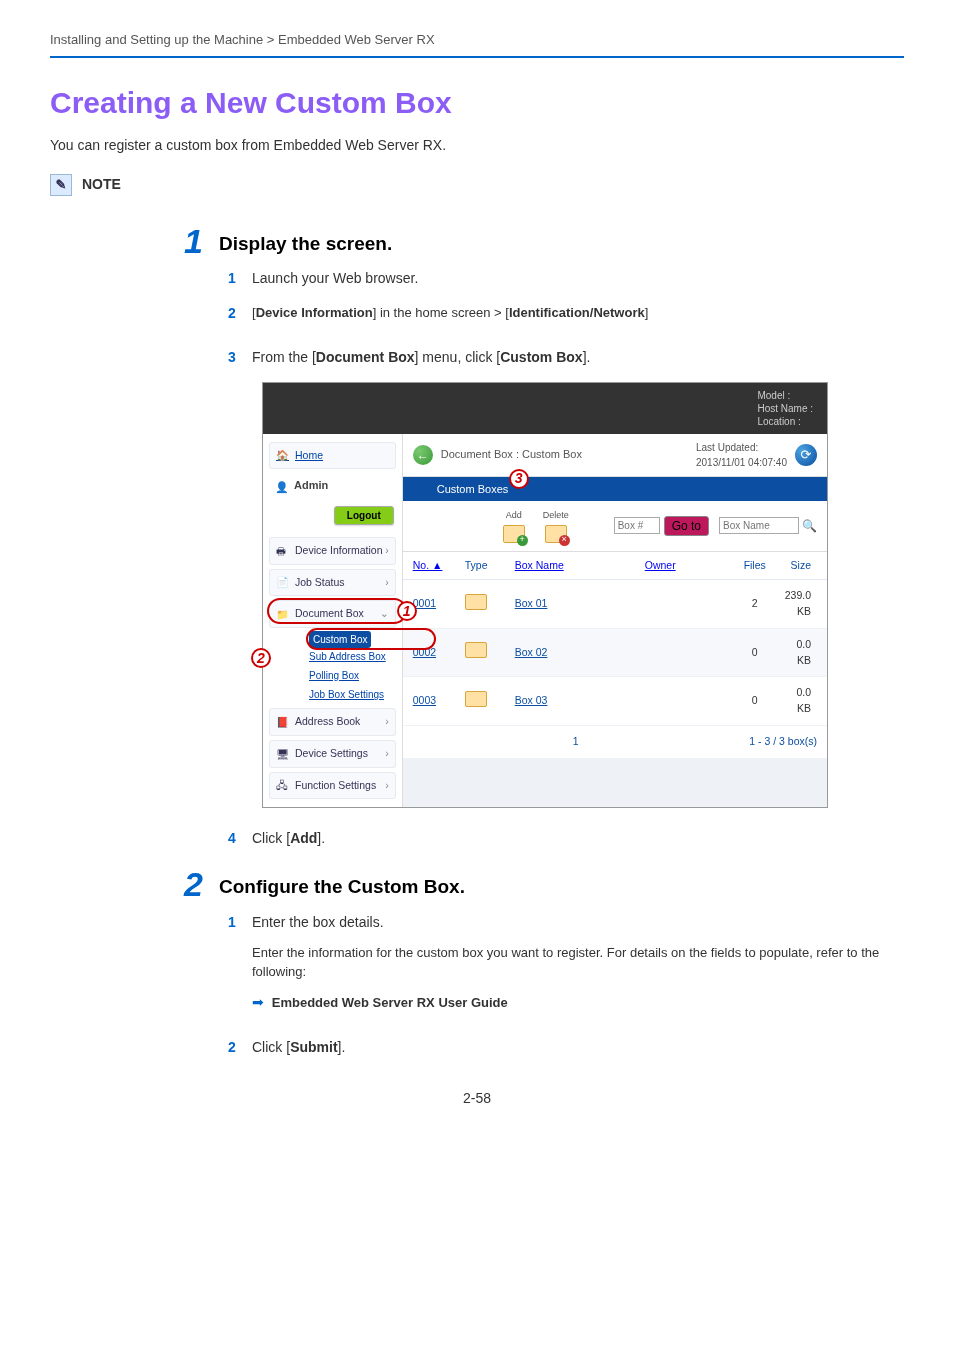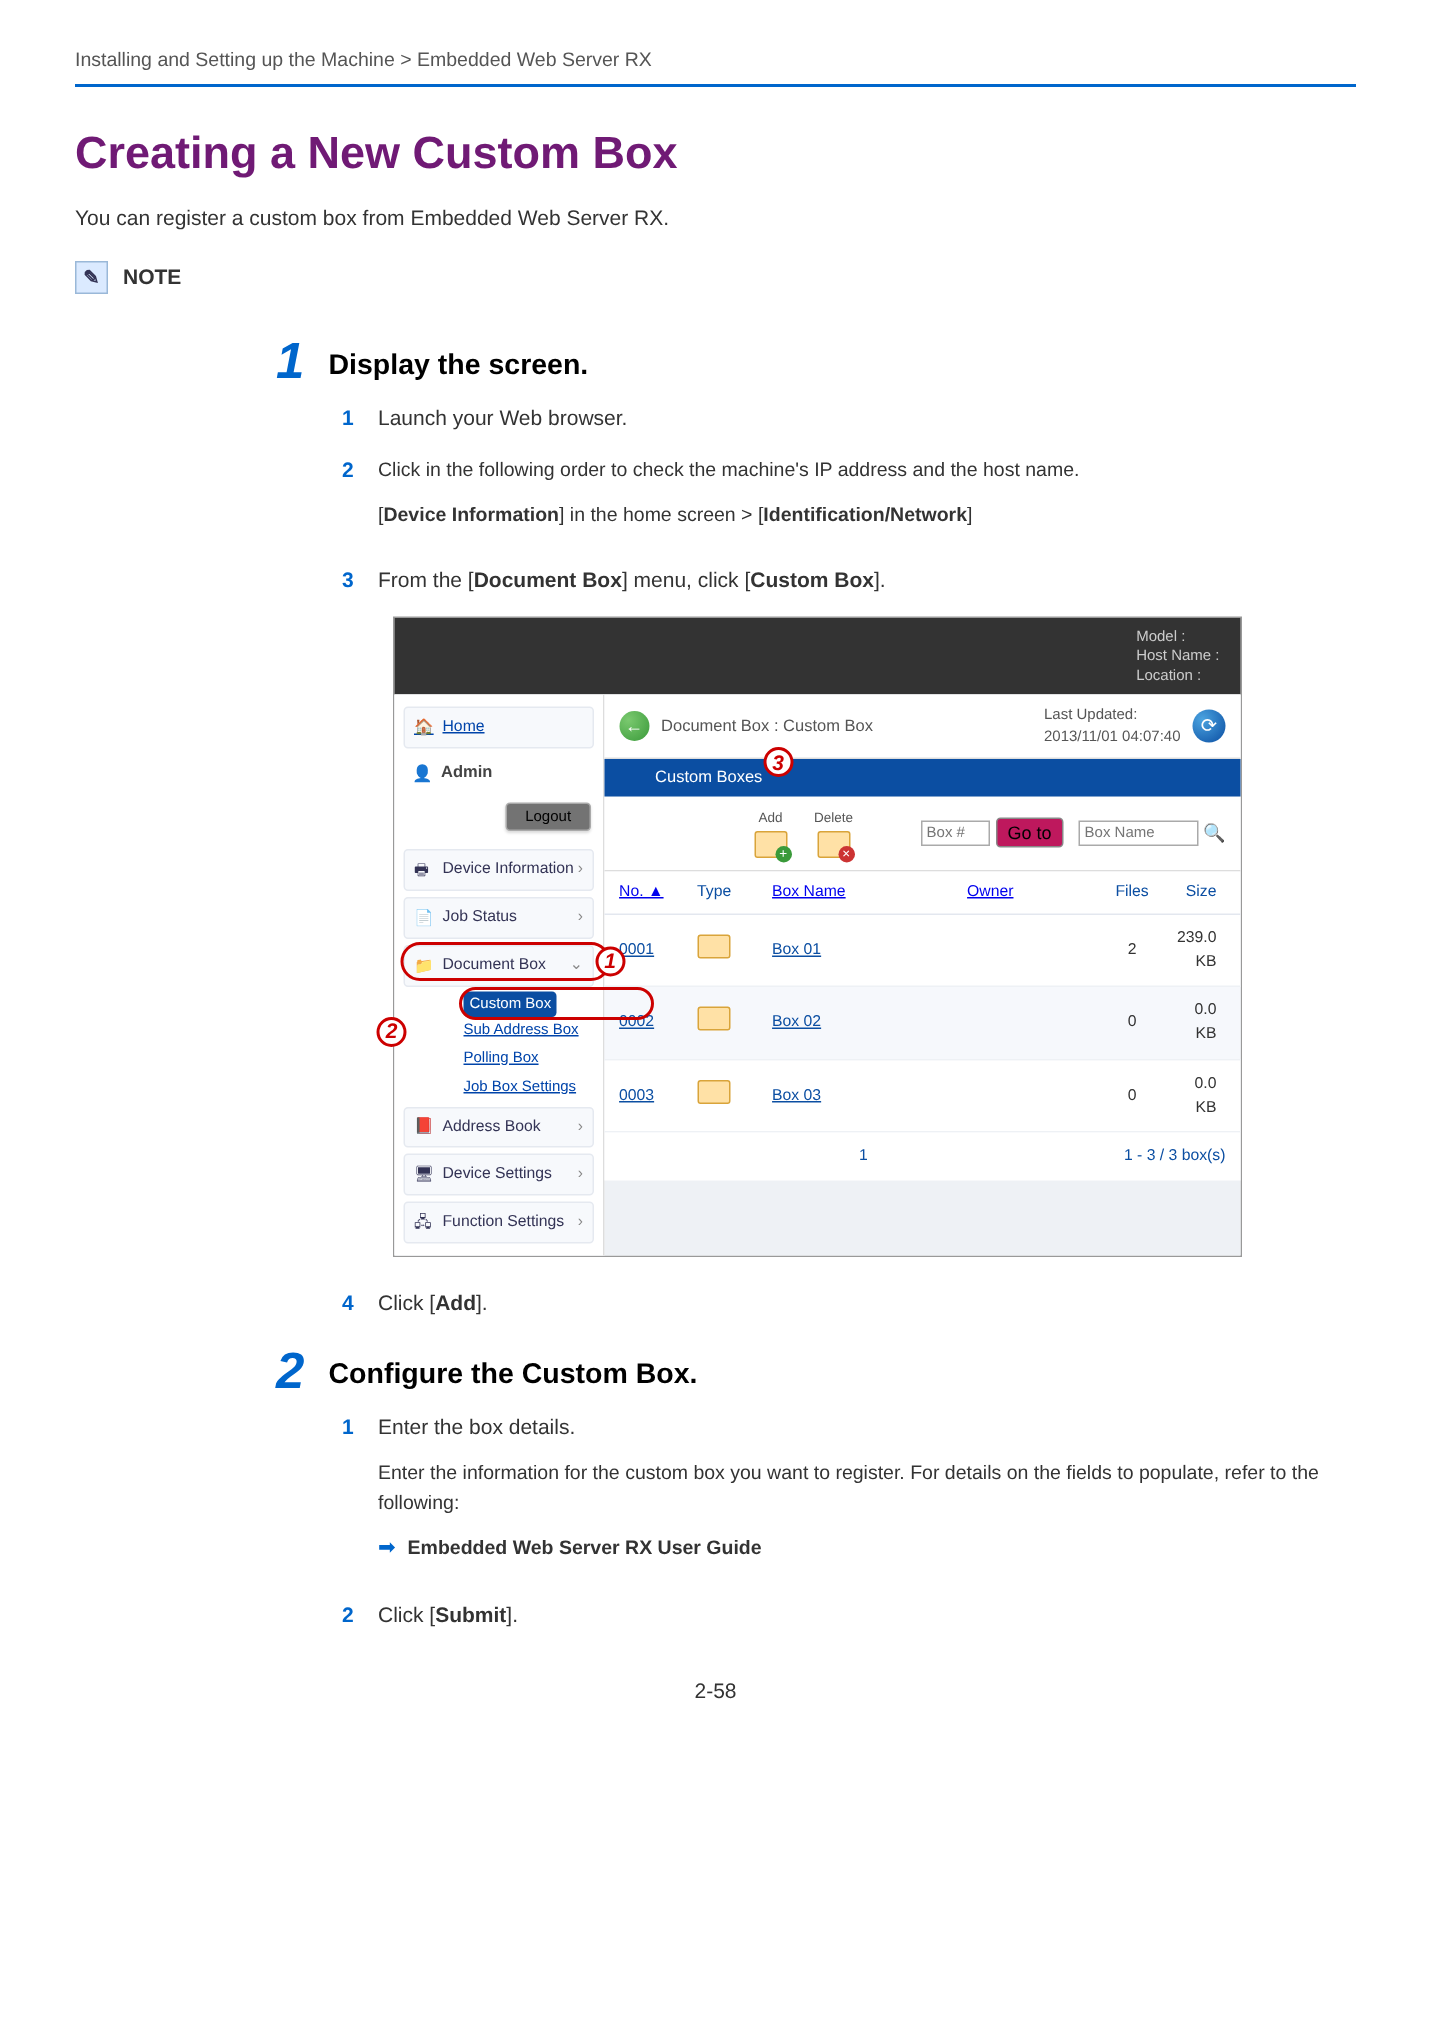--- a/index.html
+++ b/index.html
@@ -14,21 +14,21 @@
     line-height: 1.5;
   }
   .breadcrumb {
     font-size: 13px;
     color: #555;
     border-bottom: 2px solid #0066cc;
     padding-bottom: 6px;
     margin-bottom: 22px;
   }
   h1.page-title {
-    color: #701a75;
+    color: #8b5cf6;
     font-weight: 800;
     font-size: 30px;
     margin-bottom: 10px;
   }
   .intro { font-size: 14px; color: #333; margin-bottom: 18px; }
   .note-block { margin-bottom: 28px; }
   .note-head {
     display: flex; align-items: center; gap: 10px;
     font-weight: bold; font-size: 14px; margin-bottom: 4px;
   }
@@ -78,23 +78,24 @@
     background: #f7f9fc; border: 1px solid #e5e9f0;
     padding: 5px 6px; font-size: 10.5px; color: #335;
     display: flex; align-items: center; justify-content: space-between; border-radius: 3px;
   }
   .sb-left .nav-item.link { color: #0044aa; text-decoration: underline; }
   .sb-left .nav-item .chev { color: #888; }
   .sb-left .nav-icon { width: 14px; height: 14px; margin-right: 5px; display:inline-block;}
   .sb-left .row { display:flex; align-items:center; }
   .admin-row { color:#444; font-weight:bold; padding:4px 6px;}
   .logout-btn {
-    background: #737373; border: 1px solid #aaa; font-size: 10px;
+    background: #84cc16; border: 1px solid #aaa; font-size: 10px;
     padding: 3px 12px; border-radius: 3px; align-self: flex-end; margin: 4px 2px 8px 0;
     box-shadow: 0 1px 2px rgba(0,0,0,.15);
+    font-weight: bold;
   }
   .sub-list { margin-left: 6px; font-size: 10px; }
   .sub-list a { color:#0044aa; text-decoration: underline; display:block; padding:2px 0;}
   .sub-list .selected {
     background:#0b4ea2; color:#fff; text-decoration:none; padding:3px 4px; border-radius:3px; margin:2px 0;
   }
   .sb-right { flex: 1; display: flex; flex-direction: column; }
   .sb-header {
     display: flex; align-items: center; justify-content: space-between;
     padding: 6px 10px; border-bottom: 1px solid #ddd; background:#fff;
@@ -168,21 +169,20 @@
 </div>
 
 <div class="substeps">
   <div class="sub">
     <div class="sn">1</div>
     <div class="sc">Launch your Web browser.</div>
   </div>
   <div class="sub">
     <div class="sn">2</div>
     <div class="sc">
-      <p style="font-size:13px">Click in the following order to check the machine's IP address and the host name.</p>
       <p style="font-size:13px">
         <span>[</span><b>Device Information</b><span>] in the home screen &gt; [</span><b>Identification/Network</b><span>]</span>
       </p>
     </div>
   </div>
   <div class="sub">
     <div class="sn">3</div>
     <div class="sc">
       <span>From the [</span><b>Document Box</b><span>] menu, click [</span><b>Custom Box</b><span>].</span>
     </div>

